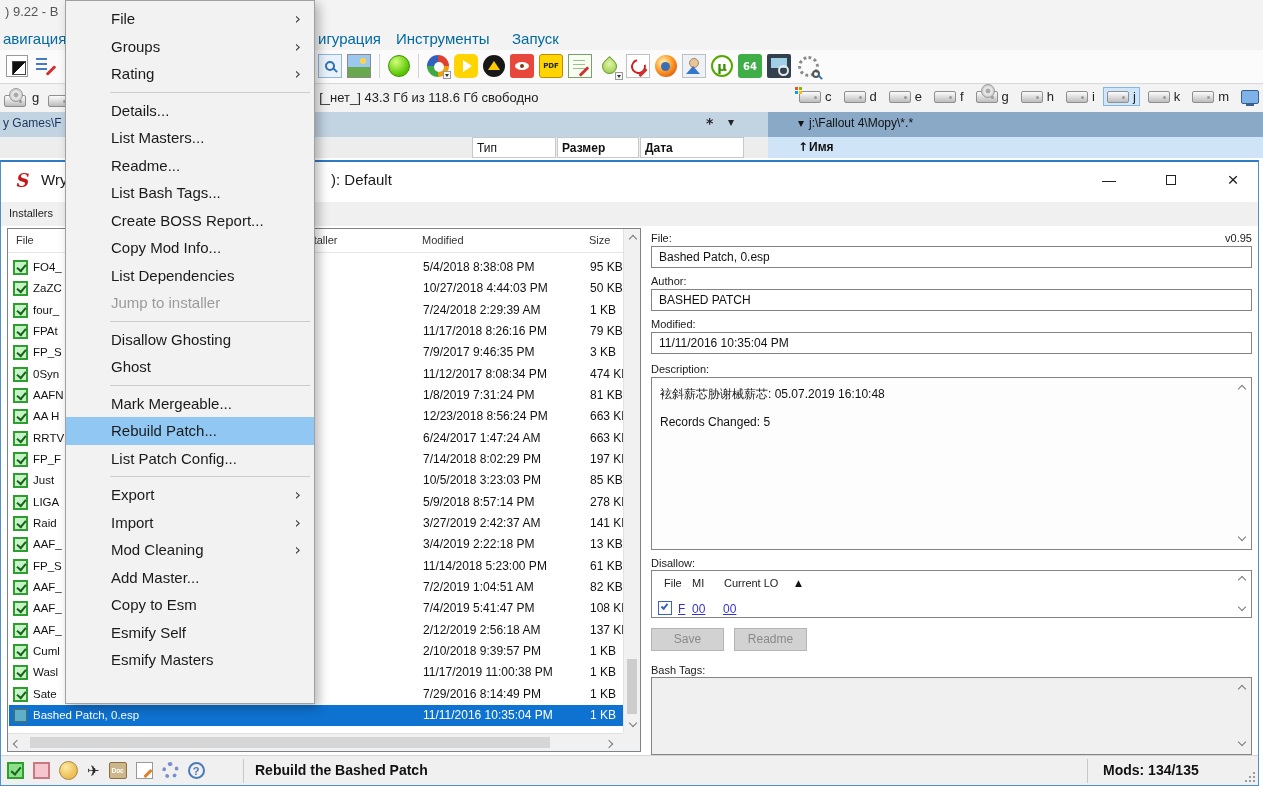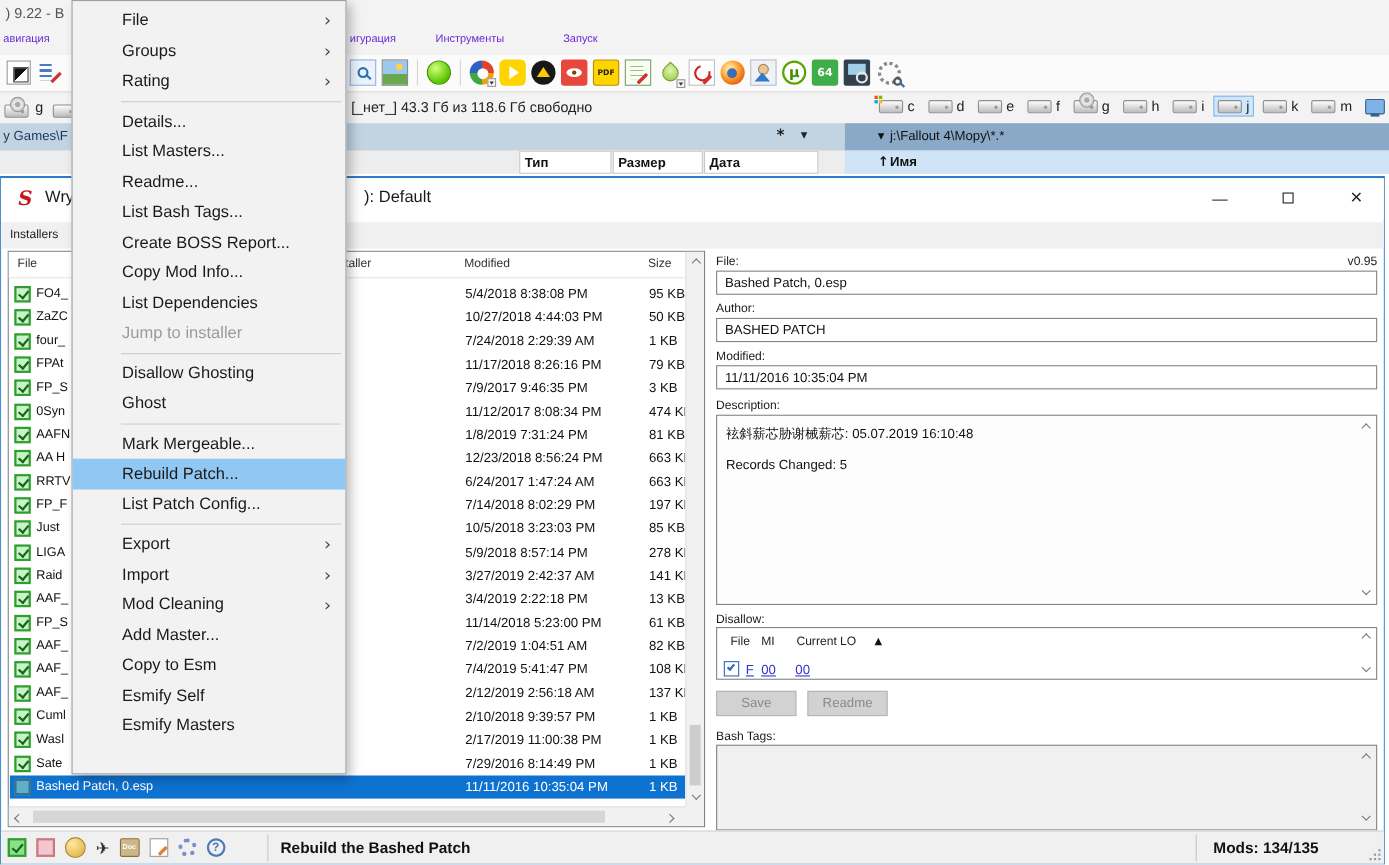--- a/index.html
+++ b/index.html
@@ -4,21 +4,21 @@
 <style>
   *{margin:0;padding:0;box-sizing:border-box}
   body{font-family:"Liberation Sans","DejaVu Sans",sans-serif;background:#fff}
   #stage{position:relative;width:1263px;height:786px;overflow:hidden;background:#fff}
 
   
   #bg{position:absolute;left:0;top:0;width:1263px;height:144px;background:#f1f1f1}
   .bg-titlebar{position:absolute;left:0;top:0;width:100%;height:26px;background:#f3f3f3}
   .bg-titlebar span{position:absolute;left:5px;top:4px;font-size:13px;color:#555}
   .bg-menubar{position:absolute;left:0;top:26px;width:100%;height:24px;background:#f3f3f3}
-  .bg-menubar span{position:absolute;top:4px;font-size:10px;color:#6d28d9}
+  .bg-menubar span{position:absolute;top:4px;font-size:15px;color:#0369a1}
   .bg-toolbar{position:absolute;left:0;top:50px;width:100%;height:34px;background:#fbfbfb;border-bottom:1px solid #d9d9d9}
   .tb-flex{position:absolute;top:4px;display:flex;align-items:center;gap:5px}
   .tsep{width:1px;height:24px;background:#d4d4d4;margin:0 3px}
   .icon24{position:relative;width:24px;height:24px;display:inline-flex;align-items:center;justify-content:center;font:bold 10px "DejaVu Sans",sans-serif;flex:0 0 auto}
   .bg-driverow{position:absolute;left:0;top:85px;width:100%;height:27px;background:#f3f3f3}
   .bg-pathrow{position:absolute;left:0;top:112px;width:100%;height:25px}
   .bg-colrow{position:absolute;left:0;top:137px;width:100%;height:21px;background:#ededed}
 
   
   .tb-bw{width:22px;height:22px;background:#fff;border:1px solid #9a9a9a}
@@ -264,21 +264,21 @@
         <span class="g" style="position:absolute;left:728px;top:3px;font-size:12px;color:#222">▾</span>
       </div>
       <div style="position:absolute;left:768px;top:0;width:495px;height:25px;background:#89a9c7">
         <span class="g" style="position:absolute;left:30px;top:4px;font-size:12px;color:#111">▾</span>
         <span style="position:absolute;left:41px;top:4px;font-size:12px;color:#111">j:\Fallout 4\Mopy\*.*</span>
       </div>
     </div>
 
     <div class="bg-colrow">
       <div style="position:absolute;left:472px;top:0;width:84px;height:21px;background:#fff;border:1px solid #c8c8c8">
-        <span style="position:absolute;left:4px;top:3px;font-size:12px;font-weight:bold;color:#111">Тип</span>
+        <span style="position:absolute;left:4px;top:3px;font-size:12px;font-weight:normal;color:#111">Тип</span>
       </div>
       <div style="position:absolute;left:557px;top:0;width:82px;height:21px;background:#fff;border:1px solid #c8c8c8">
         <span style="position:absolute;left:4px;top:3px;font-size:12px;font-weight:bold;color:#111">Размер</span>
       </div>
       <div style="position:absolute;left:640px;top:0;width:104px;height:21px;background:#fff;border:1px solid #c8c8c8">
         <span style="position:absolute;left:4px;top:3px;font-size:12px;font-weight:bold;color:#111">Дата</span>
       </div>
       <div style="position:absolute;left:768px;top:0;width:495px;height:21px;background:#cfe4f7">
         <span class="g" style="position:absolute;left:30px;top:3px;font-size:12px;font-weight:bold;color:#111">↑</span>
         <span style="position:absolute;left:41px;top:3px;font-size:12px;font-weight:bold;color:#111">Имя</span>
@@ -421,21 +421,21 @@
             </div>
             <div class="mod-row" style="top: 387.94px;">
               <span class="cb cb-on"></span>
               <span class="c-name">Cuml</span>
               <span class="c-mod">2/10/2018 9:39:57 PM</span>
               <span class="c-size">1 KB</span>
             </div>
             <div class="mod-row" style="top: 409.27px;">
               <span class="cb cb-on"></span>
               <span class="c-name">Wasl</span>
-              <span class="c-mod">2/17/2019 11:00:38 PM</span>
+              <span class="c-mod">11/17/2019 11:00:38 PM</span>
               <span class="c-size">1 KB</span>
             </div>
             <div class="mod-row" style="top: 430.6px;">
               <span class="cb cb-on"></span>
               <span class="c-name">Sate</span>
               <span class="c-mod">7/29/2016 8:14:49 PM</span>
               <span class="c-size">1 KB</span>
             </div>
             <div class="mod-row sel" style="top: 451.93px;">
               <span class="cb cb-sel"></span>

